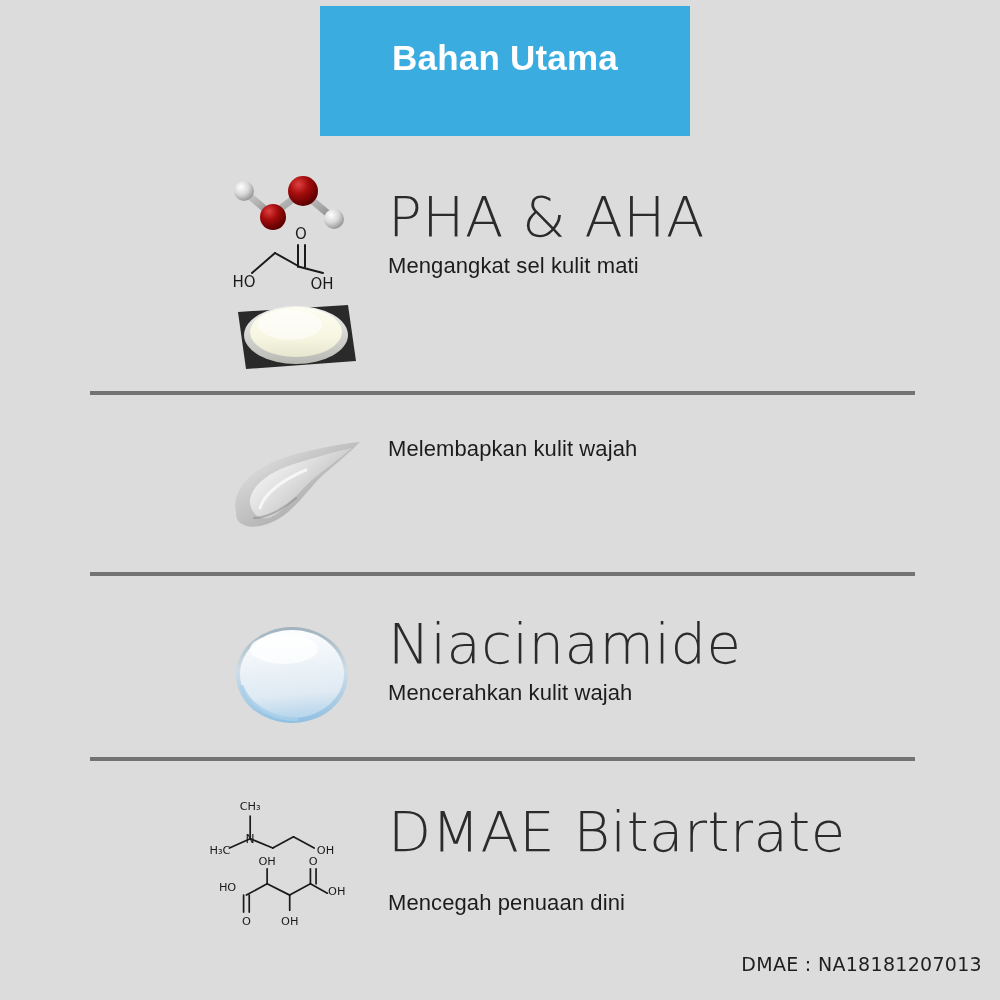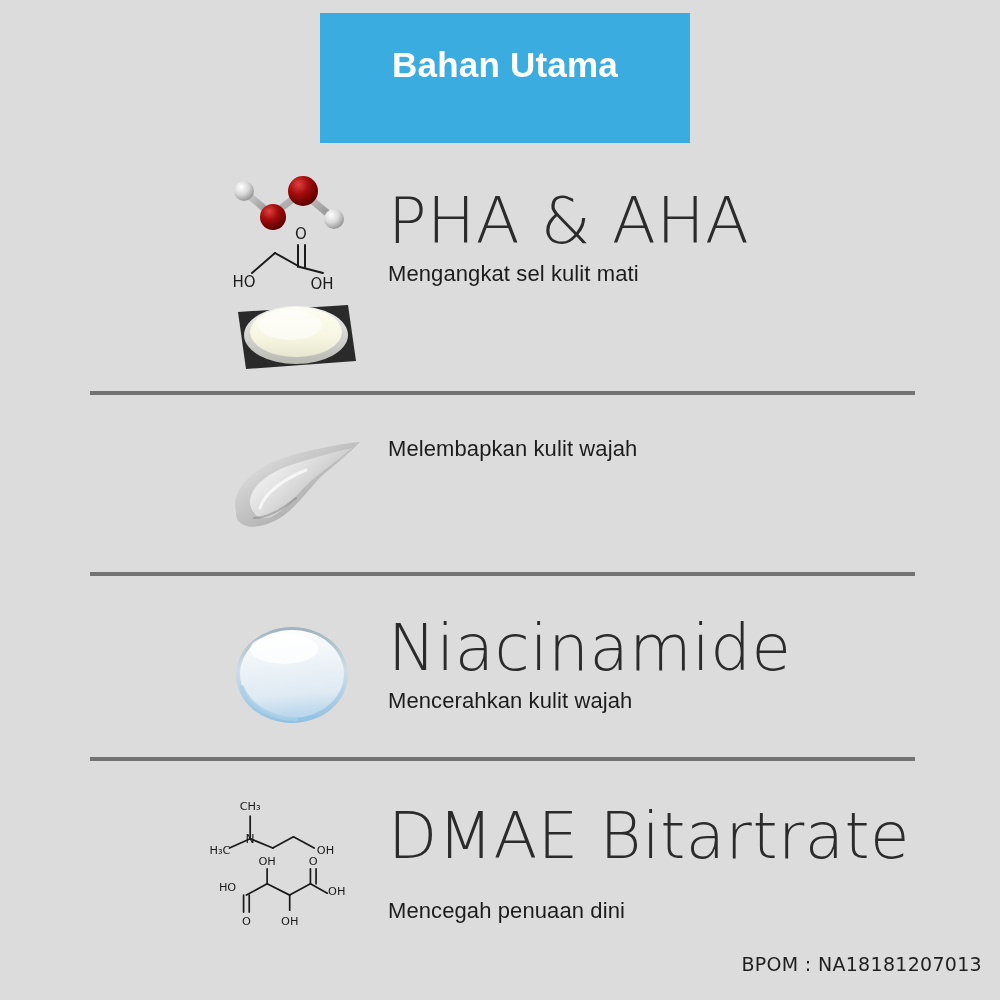--- a/index.html
+++ b/index.html
@@ -12,21 +12,21 @@
     background: #dcdcdc;
     font-family: "Liberation Sans", sans-serif;
     overflow: hidden;
     position: relative;
   }
 
   
   .header-banner {
     position: absolute;
     left: 320px;
-    top: 13px;
+    top: 6px;
     width: 370px;
     height: 130px;
     background: #3aace0;
     display: flex;
     align-items: center;
     justify-content: center;
     box-sizing: border-box;
     padding-bottom: 28px;
   }
   .header-title {
@@ -49,21 +49,21 @@
     width: 160px;
     display: flex;
     align-items: center;
     justify-content: center;
   }
   .row-text {
     position: absolute;
     left: 388px;
   }
   .ing-title {
-    font-size: 64px;
+    font-size: 56px;
     font-weight: 300;
     color: #2b2b2b;
     line-height: 1.05;
     letter-spacing: 0.5px;
     white-space: nowrap;
     font-family: "DejaVu Sans", sans-serif;
   }
   .ing-sub {
     font-size: 22px;
     font-weight: normal;
@@ -270,13 +270,13 @@
       <line x1="112" y1="100" x2="130" y2="110" stroke="#1a1a1a" stroke-width="1.8" stroke-linecap="round"></line>
     </svg>
   </div>
 
   <div class="row-text" style="top:18px;">
     <div class="ing-title">DMAE Bitartrate</div>
     <div class="ing-sub" style="margin-top:28px;">Mencegah penuaan dini</div>
   </div>
 </div>
 
-<div class="bpom">BPOM : NA18181207013</div>
+<div class="bpom">DMAE : NA18181207013</div>
 
 </body></html>

